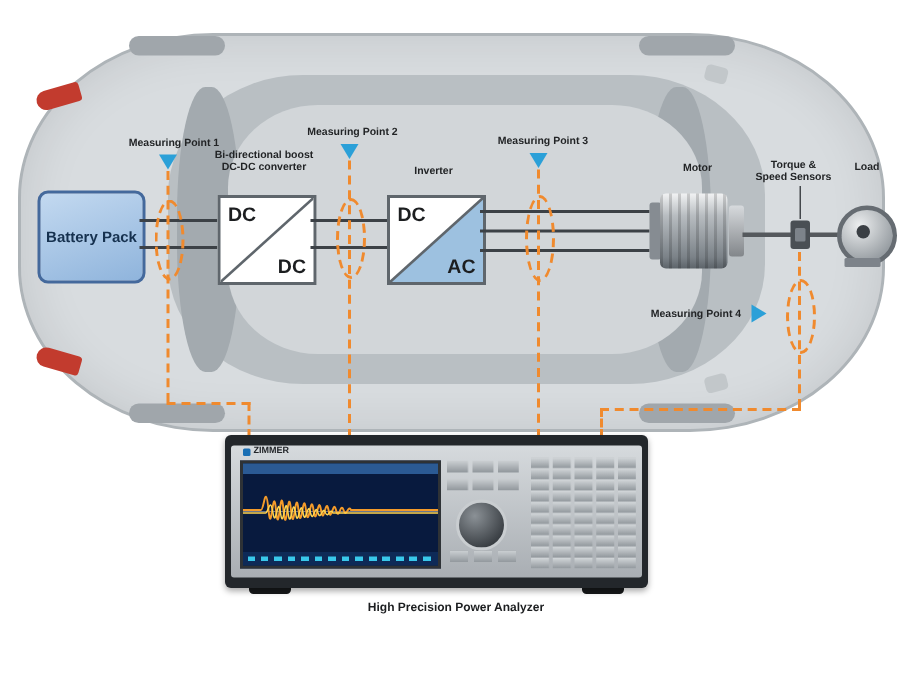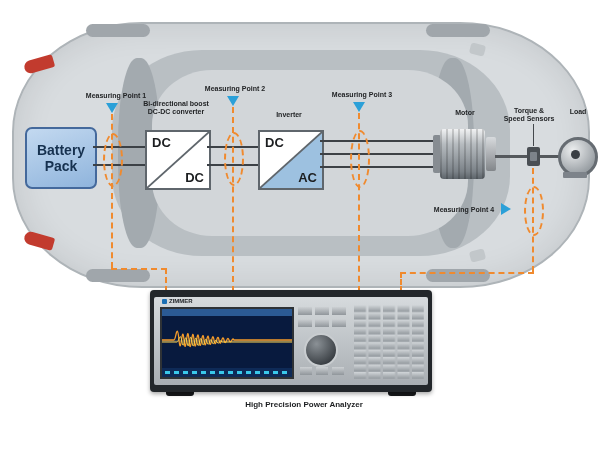--- a/index.html
+++ b/index.html
@@ -29,21 +29,21 @@
   .dash-h{position:absolute;height:0;border-top:2px dashed #f08a2e;}
   .ellipse{position:absolute;border:2px dashed #f08a2e;border-radius:50%;background:transparent;}
   .tri-down{position:absolute;width:0;height:0;border-left:6px solid transparent;
     border-right:6px solid transparent;border-top:10px solid #2ba0d8;}
   .tri-right{position:absolute;width:0;height:0;border-top:6px solid transparent;
     border-bottom:6px solid transparent;border-left:10px solid #2ba0d8;}
   
   .battery{position:absolute;left:25px;top:127px;width:68px;height:58px;border-radius:7px;
     background:linear-gradient(160deg,#c3d9f0,#8fb4dc);border:2px solid #44699c;
     display:flex;align-items:center;justify-content:center;
-    font-size:14px;font-weight:bold;color:#16314f;text-align:center;}
+    font-size:10px;font-weight:bold;color:#16314f;text-align:center;}
   .convbox{position:absolute;background:#fff;border:2px solid #5f666c;}
   .convbox svg{position:absolute;left:0;top:0;width:100%;height:100%;}
   .port{position:absolute;font-size:13px;font-weight:bold;color:#1c1e20;}
   .port.tl{left:5px;top:3px;}
   .port.br{right:5px;bottom:3px;}
   .ac-fill{position:absolute;left:0;top:0;width:100%;height:100%;
     background:#9dc1e0;clip-path:polygon(0 100%,100% 100%,100% 0);}
   
   .motor{position:absolute;left:433px;top:126px;width:64px;height:56px;}
   .motor-capL{position:absolute;left:0;top:9px;width:8px;height:38px;background:#868c92;border-radius:2px;}

